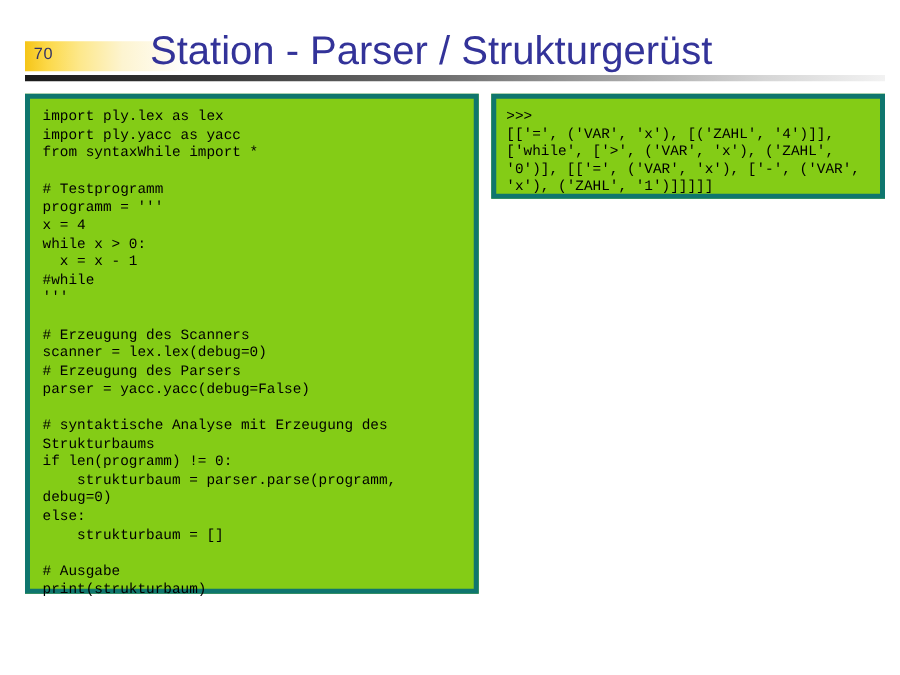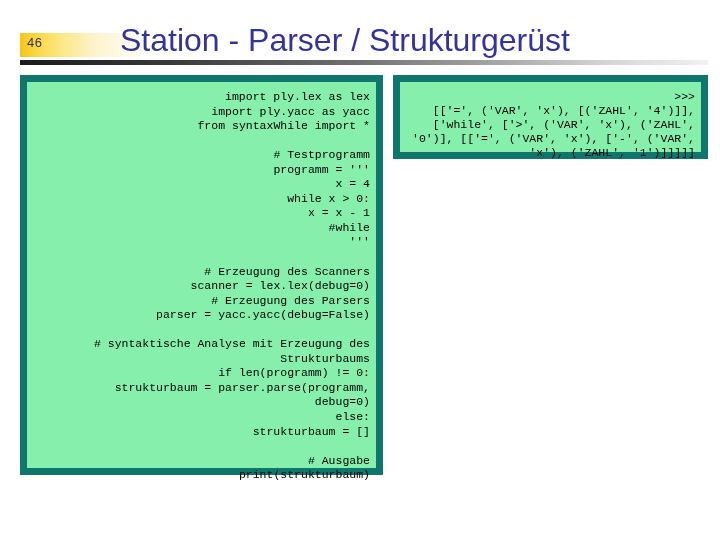--- a/index.html
+++ b/index.html
@@ -56,23 +56,22 @@
     top: 60px;
     width: 688px;
     height: 5px;
     background: linear-gradient(to right, #1a1a1a 0%, #3a3a3a 22%, #6e6e6e 48%, #a8a8a8 70%, #d6d6d6 86%, #f2f2f2 100%);
   }
 
   
   .panel {
     position: absolute;
     box-sizing: border-box;
-    border: 7px solid #0f766e;
-    background: #86efac;
-    text-align: right;
+    border: 4px solid #0f766e;
+    background: #84cc16;
   }
   .panel-left {
     left: 20px;
     top: 75px;
     width: 363px;
     height: 400px;
     padding: 8px 6px 6px 10px;
   }
   .panel-right {
     left: 393px;
@@ -92,21 +91,21 @@
   }
   .panel-right .code {
     line-height: 14px;
   }
 </style>
 </head>
 <body>
 
 <div class="header">
   <div class="slide-number-band"></div>
-  <div class="slide-number">46</div>
+  <div class="slide-number">70</div>
   <div class="slide-title">Station - Parser / Strukturgerüst</div>
   <div class="header-rule"></div>
 </div>
 
 <div class="panel panel-left">
   <pre class="code">import ply.lex as lex
 import ply.yacc as yacc
 from syntaxWhile import *
 
 # Testprogramm

